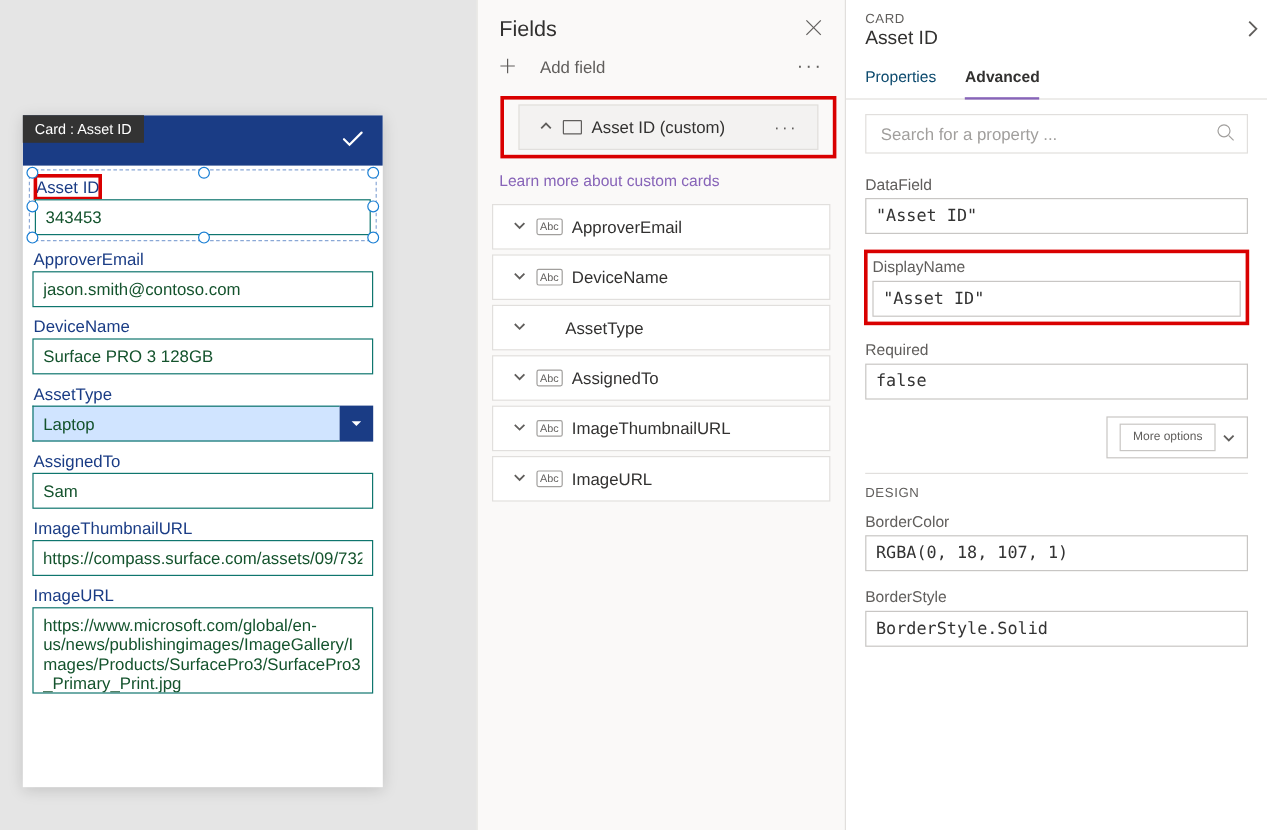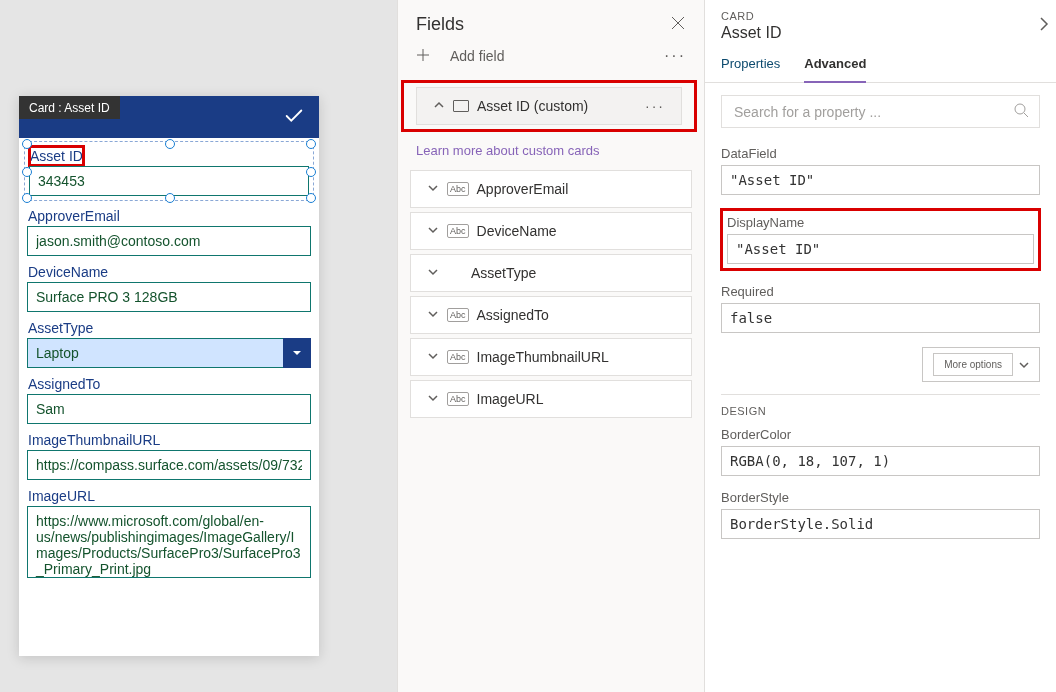--- a/index.html
+++ b/index.html
@@ -173,21 +173,21 @@
   .field-item.selected {
     background: #f3f2f1;
   }
   .field-item .dots {
     margin-left: auto;
     color: #605e5c;
     letter-spacing: 2px;
     font-size: 14px;
   }
   .field-hl-wrap {
-    margin: 2px 8px 2px 4px;
+    margin: 2px 8px 2px 20px;
     padding: 2px;
   }
   .learn-link {
     color: #8764b8;
     font-size: 13px;
     padding: 10px 18px 8px 18px;
   }
   .chev { width: 12px; height: 12px; }
   .typebadge {
     border: 1px solid #a19f9d;

